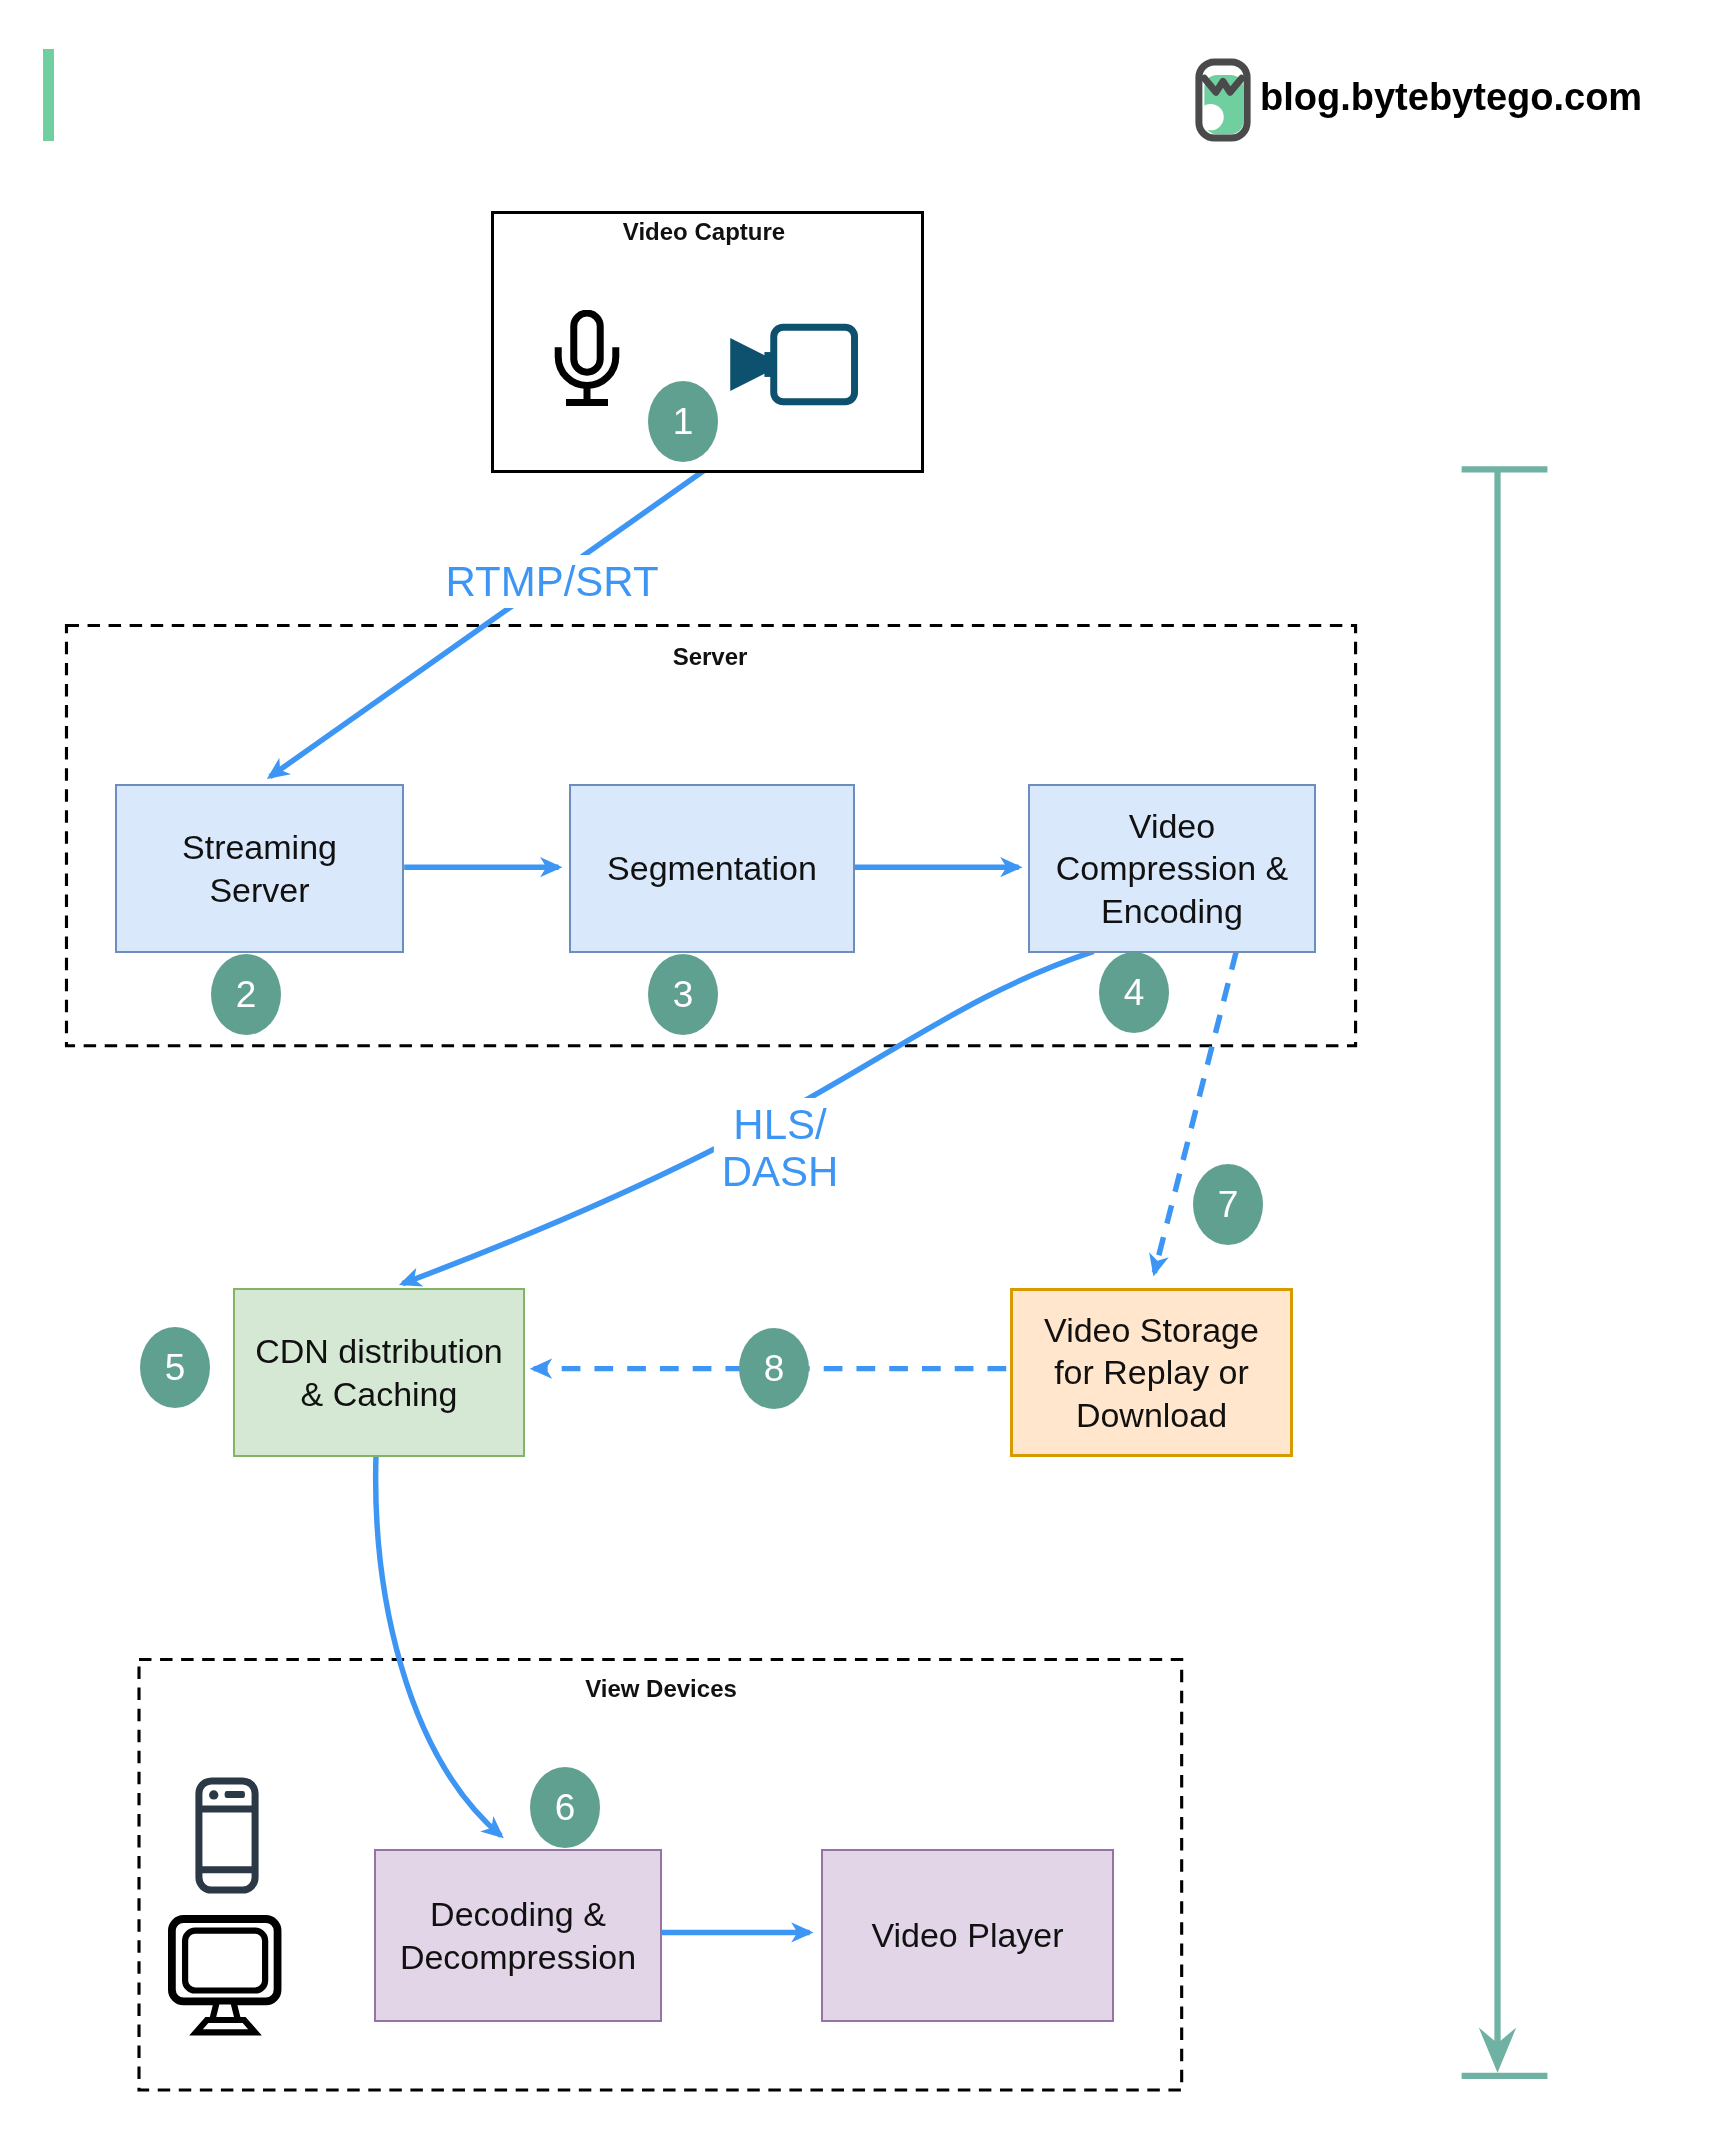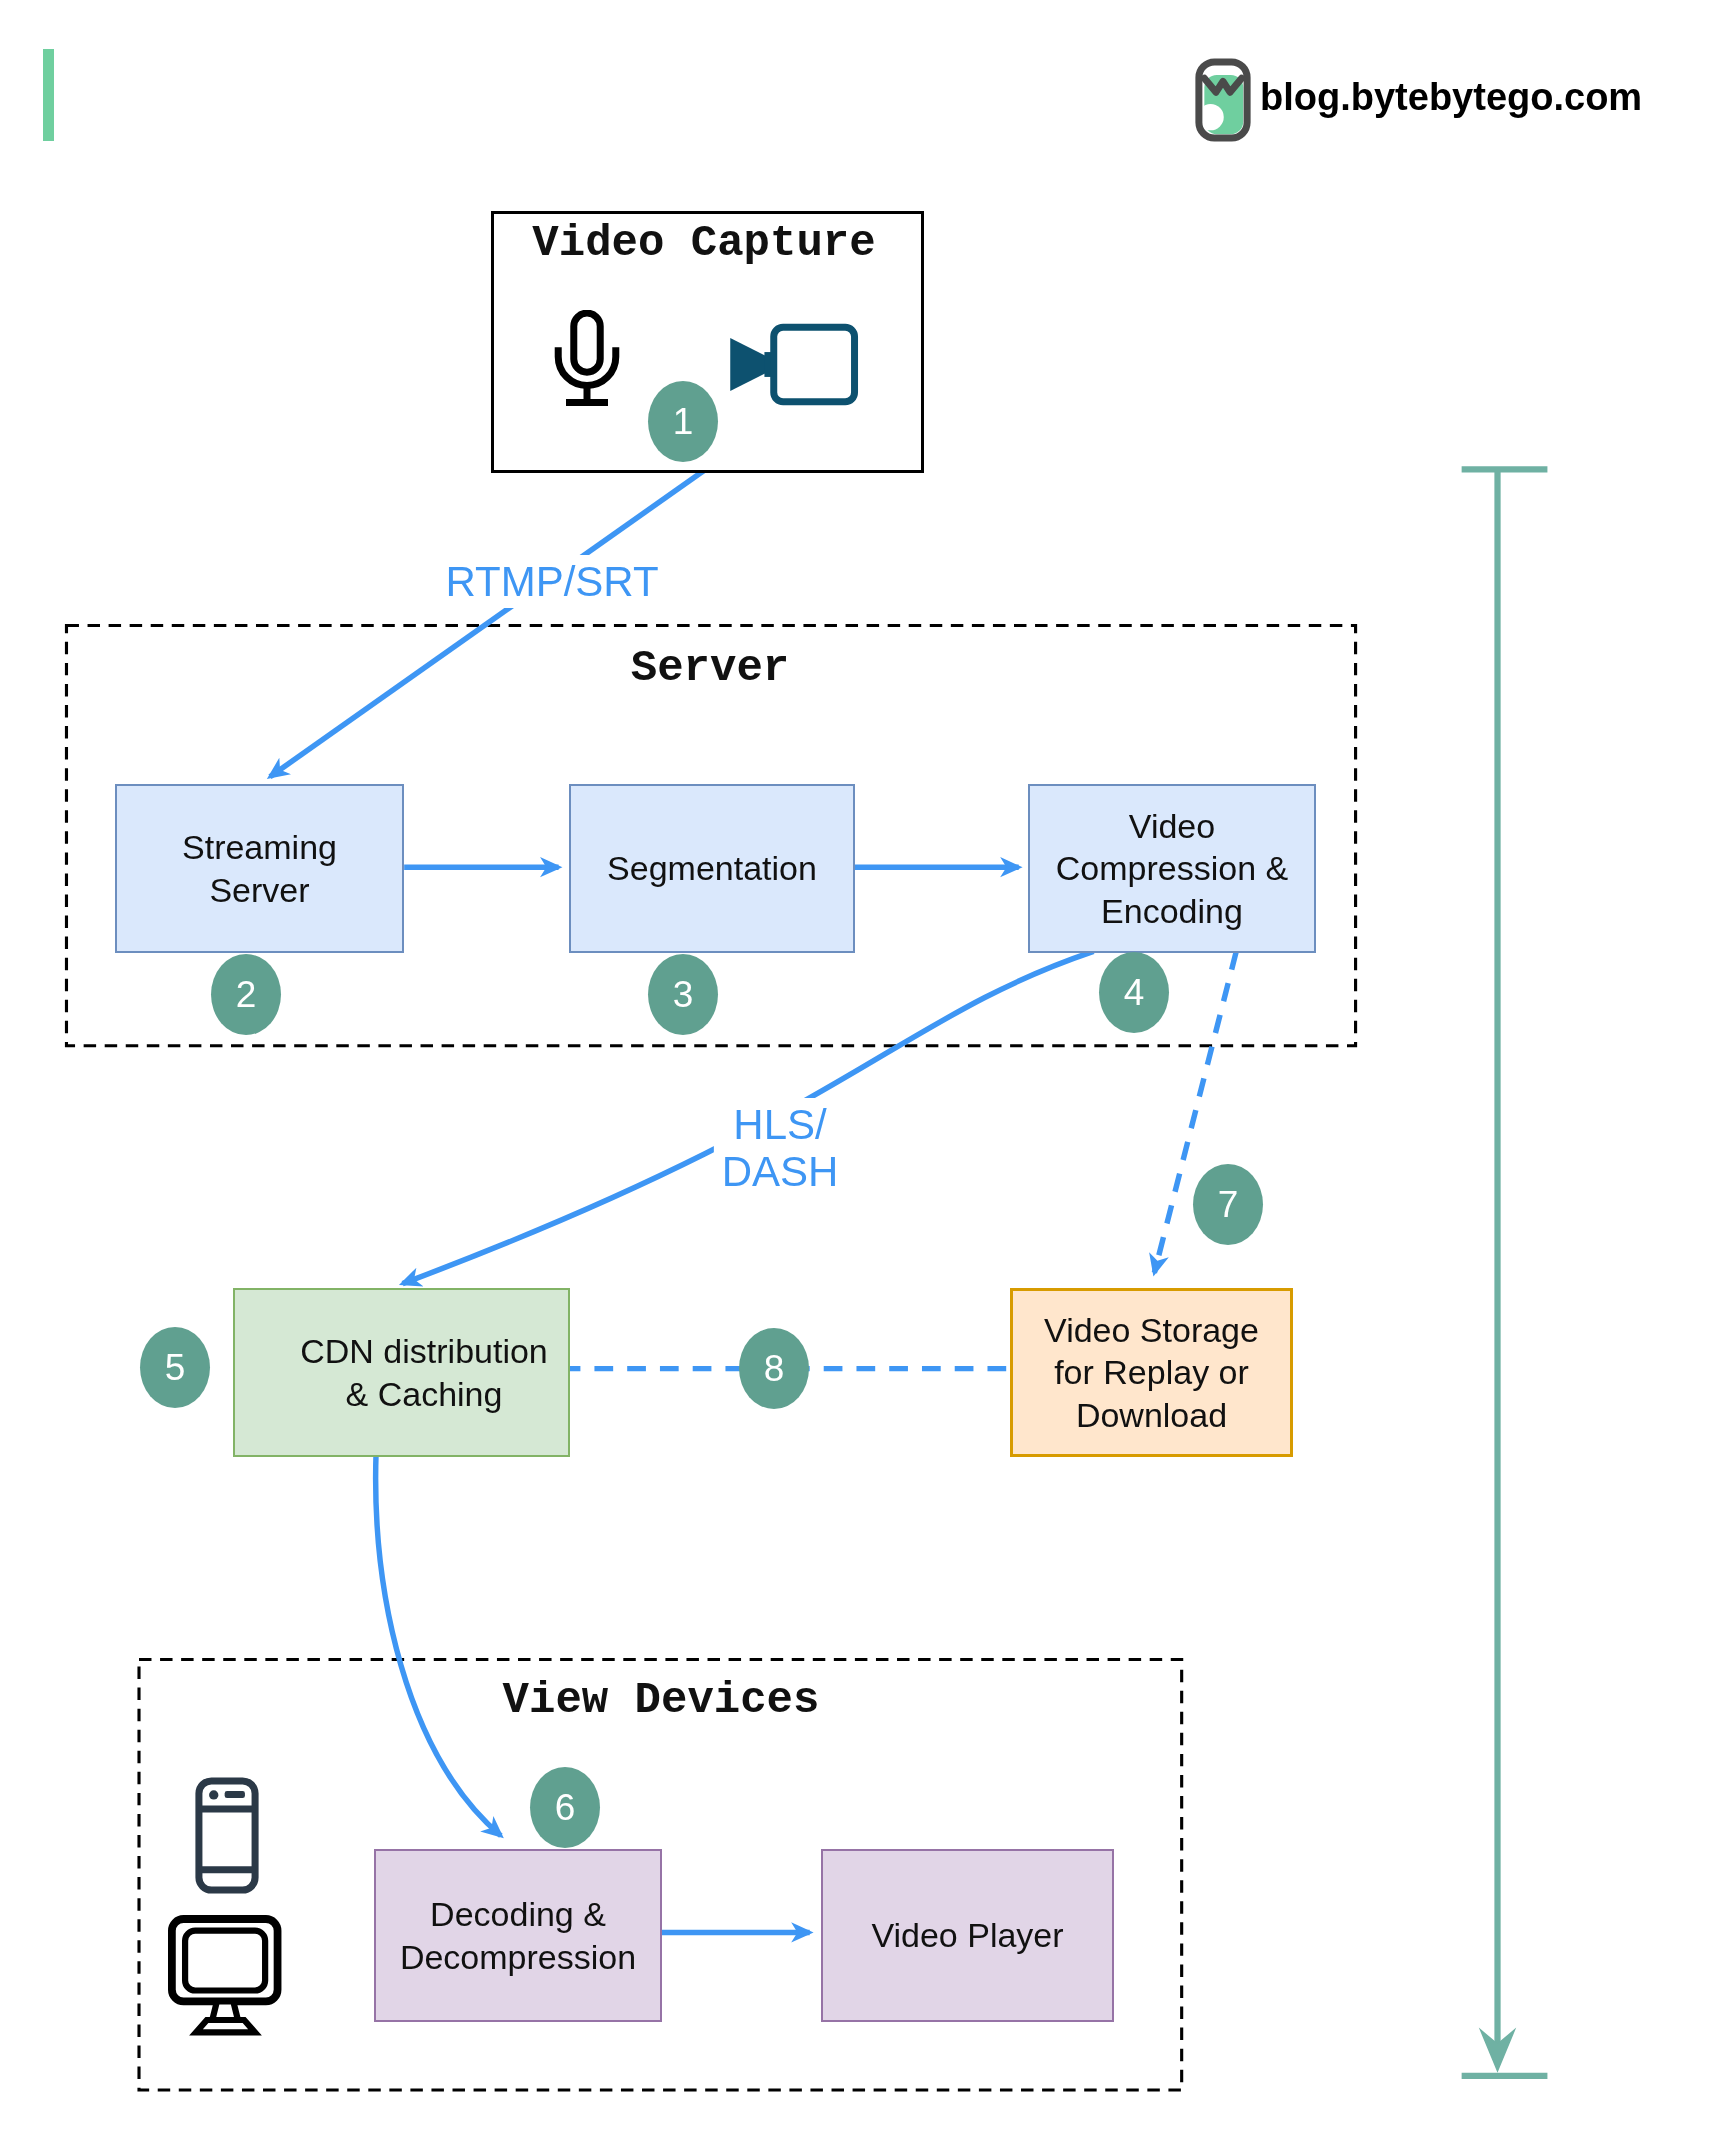--- a/index.html
+++ b/index.html
@@ -7,24 +7,24 @@
           font-family:"Liberation Sans","DejaVu Sans",sans-serif;color:#111;}
   .abs{position:absolute;}
   
   #title-bar{left:43px;top:49px;width:11px;height:92px;background:#6fcf9f;}
   #page-title{left:67px;top:78px;font-size:72px;font-weight:400;letter-spacing:-1.6px;color:#0d0d0d;white-space:nowrap;line-height:1;}
   #site-label{left:1260px;top:78px;font-size:38px;font-weight:700;color:#000;white-space:nowrap;line-height:1;}
   
   .node{display:flex;align-items:center;justify-content:center;text-align:center;
         font-size:34px;line-height:1.24;white-space:pre-line;z-index:2;}
   .blue-node{background:#dae8fc;border:2.3px solid #6c8ebf;}
-  .green-node{background:#d5e8d4;border:2.3px solid #82b366;padding-left:45px;}
+  .green-node{background:#d5e8d4;border:2.3px solid #82b366;}
   .orange-node{background:#ffe6cc;border:3.1px solid #d79b00;}
   .purple-node{background:#e1d5e7;border:2.3px solid #9673a6;}
-  .section-title{font-size:44px;font-weight:700;transform:translateX(-50%);white-space:nowrap;z-index:2;font-family:Liberation Mono, monospace;}
+  .section-title{font-size:24px;font-weight:700;transform:translateX(-50%);white-space:nowrap;z-index:2;}
   
   .step{width:70px;height:81px;border-radius:50%;background:#60a090;color:#fff;
         display:flex;align-items:center;justify-content:center;font-size:37px;font-weight:500;z-index:4;}
   
   .edge-label{color:#3e96f4;font-size:42px;line-height:1.12;text-align:center;transform:translateX(-50%);
               background:#fff;padding:3.1px 7.8px;white-space:pre-line;z-index:3;}
   #latency-label{color:#6fb1a3;font-size:42px;transform:translateX(-50%);background:#fff;
                  padding:3.1px 9.4px;white-space:nowrap;z-index:3;}
   svg{display:block;}
   #wires{left:0;top:0;z-index:1;}

